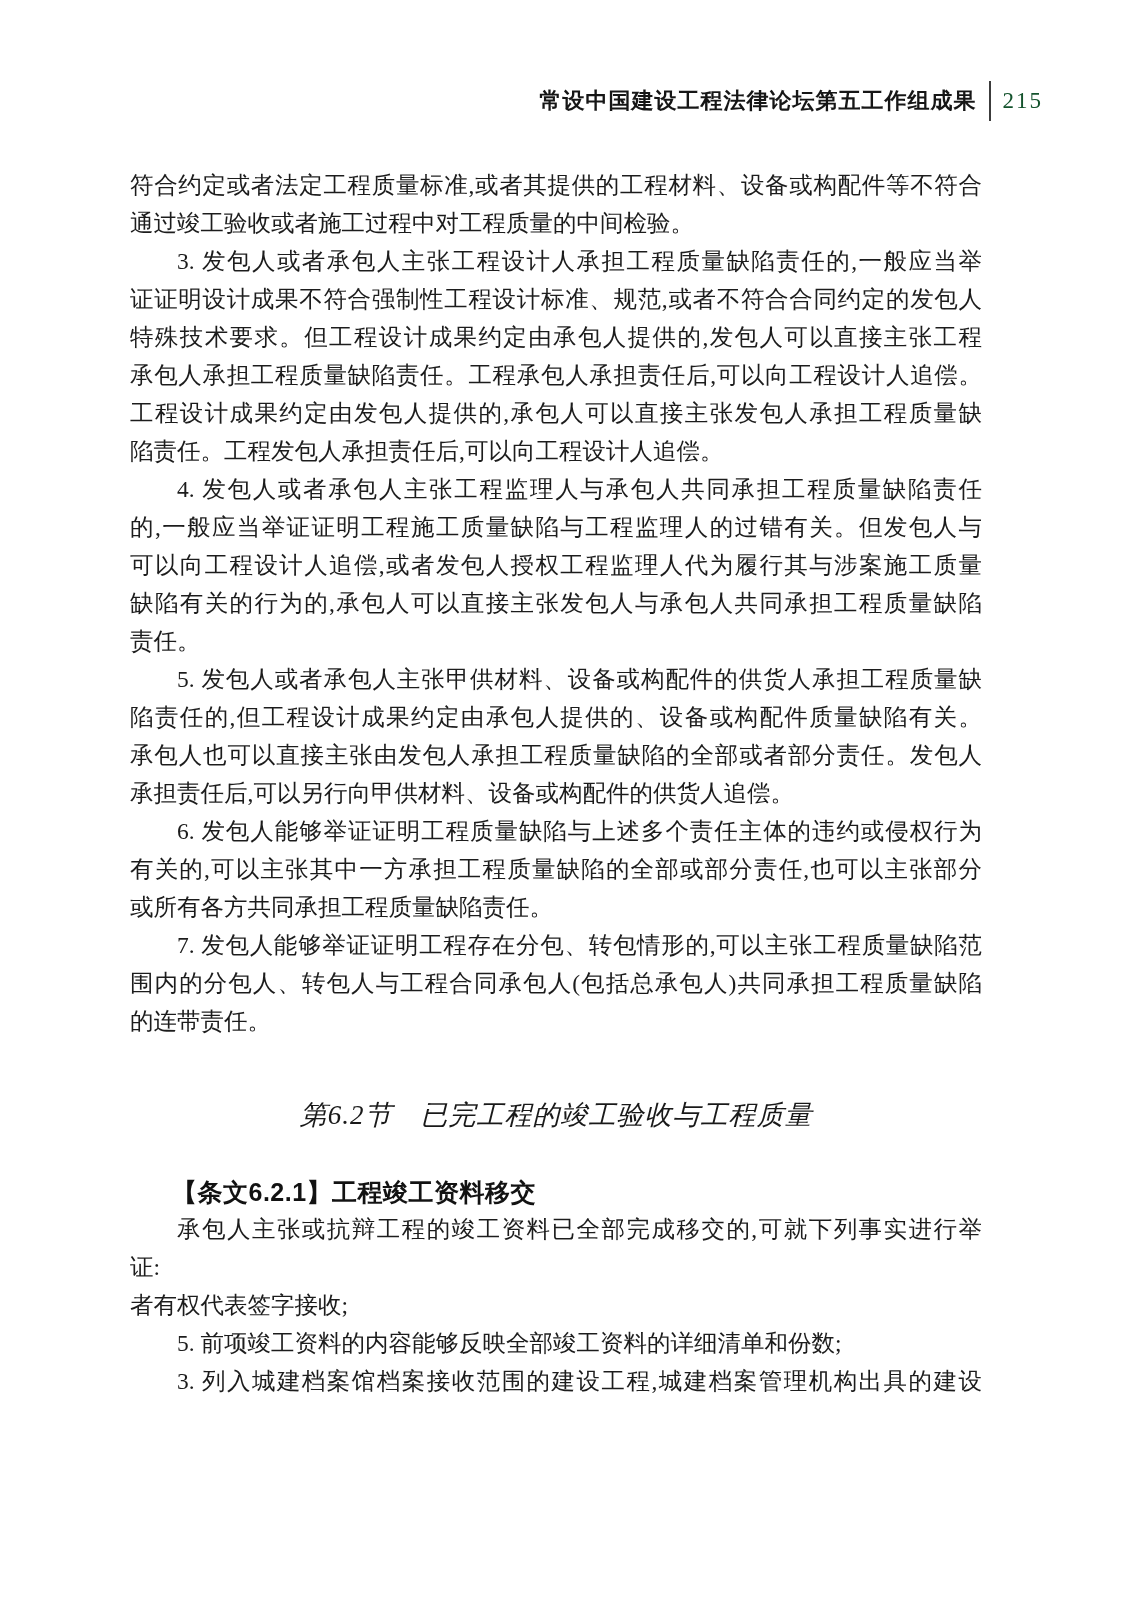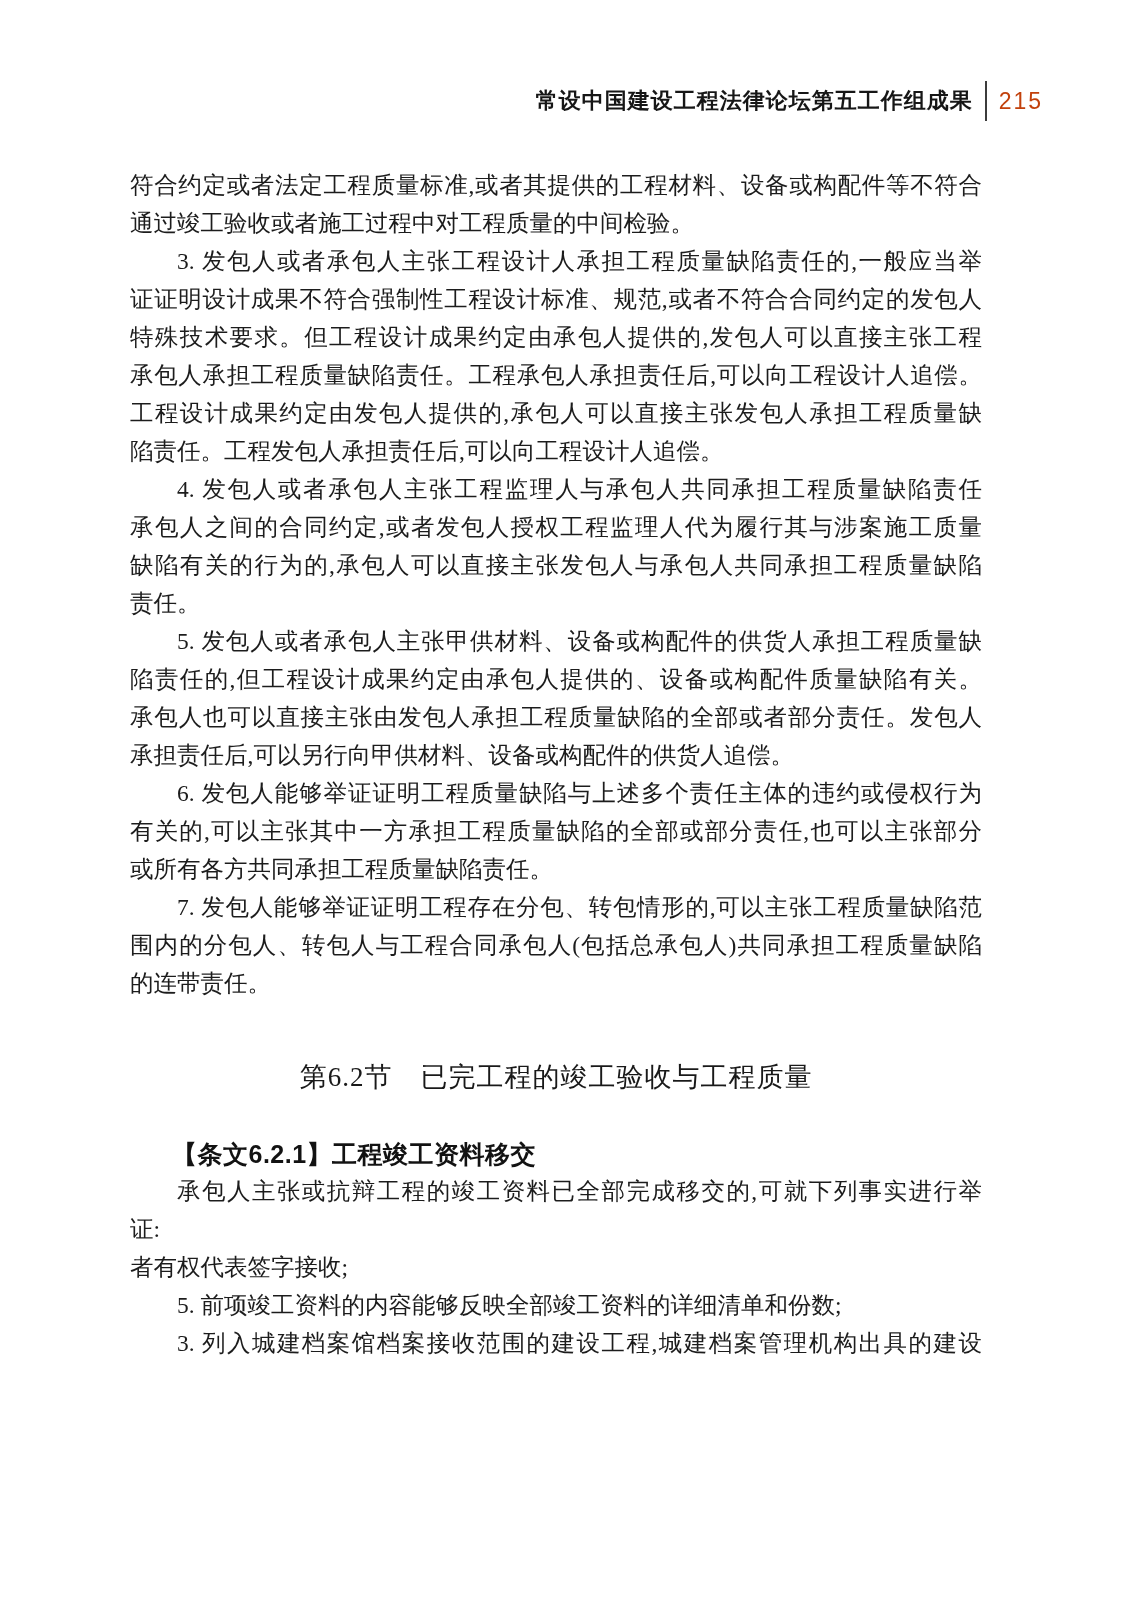--- a/index.html
+++ b/index.html
@@ -19,38 +19,38 @@
   }
   .header-title{
     font-family:"Liberation Sans","DejaVu Sans",sans-serif;
     font-weight:700;font-size:22px;color:#161616;letter-spacing:1px;
     white-space:nowrap;
   }
   .header-divider{
     width:2px;height:40px;background:#3c3c3c;margin:0 12px;
   }
   .header-page{
-    font-family:Liberation Sans, sans-serif;
-    font-size:23px;color:#c2410c;letter-spacing:2px;
+    font-family:Liberation Serif, serif;
+    font-size:23px;color:#14532d;letter-spacing:2px;
   }
   
   #doc{
     position:absolute;left:130px;top:158px;width:852px;
   }
   .line{
     font-size:23.5px;line-height:38px;height:38px;
     text-align:justify;text-justify:inter-character;
     overflow:hidden;white-space:normal;
   }
   .line.fill{text-align-last:justify;}
   .line.nofill{text-align-last:left;}
   .line.indent{text-indent:47px;}
   .section-heading{
     margin-top:54px;height:42px;line-height:42px;
-    text-align:center;font-weight:500;
+    text-align:center;font-style:italic;font-weight:500;
     font-size:27px;letter-spacing:1px;color:#191919;
   }
   .clause-heading{
     margin-top:38px;height:36px;line-height:36px;
     font-family:"Liberation Sans","DejaVu Sans",sans-serif;
     font-weight:700;font-size:25px;color:#121212;
     text-indent:42px;letter-spacing:0.5px;
   }
 </style>
 </head>
@@ -67,21 +67,22 @@
   <div id="doc">
       <div class="line fill">符合约定或者法定工程质量标准,或者其提供的工程材料、设备或构配件等不符合</div>
       <div class="line nofill">通过竣工验收或者施工过程中对工程质量的中间检验。</div>
       <div class="line fill indent">3. 发包人或者承包人主张工程设计人承担工程质量缺陷责任的,一般应当举</div>
       <div class="line fill">证证明设计成果不符合强制性工程设计标准、规范,或者不符合合同约定的发包人</div>
       <div class="line fill">特殊技术要求。但工程设计成果约定由承包人提供的,发包人可以直接主张工程</div>
       <div class="line fill">承包人承担工程质量缺陷责任。工程承包人承担责任后,可以向工程设计人追偿。</div>
       <div class="line fill">工程设计成果约定由发包人提供的,承包人可以直接主张发包人承担工程质量缺</div>
       <div class="line nofill">陷责任。工程发包人承担责任后,可以向工程设计人追偿。</div>
       <div class="line fill indent">4. 发包人或者承包人主张工程监理人与承包人共同承担工程质量缺陷责任</div>
-      <div class="line fill">承包人之间的合同约定,或者发包人授权工程监理人代为履行其与涉案施工质量</div>
+      <div class="line fill">的,一般应当举证证明工程施工质量缺陷与工程监理人的过错有关。但发包人与</div>
+      <div class="line fill">可以向工程设计人追偿,或者发包人授权工程监理人代为履行其与涉案施工质量</div>
       <div class="line fill">缺陷有关的行为的,承包人可以直接主张发包人与承包人共同承担工程质量缺陷</div>
       <div class="line nofill">责任。</div>
       <div class="line fill indent">5. 发包人或者承包人主张甲供材料、设备或构配件的供货人承担工程质量缺</div>
       <div class="line fill">陷责任的,但工程设计成果约定由承包人提供的、设备或构配件质量缺陷有关。</div>
       <div class="line fill">承包人也可以直接主张由发包人承担工程质量缺陷的全部或者部分责任。发包人</div>
       <div class="line nofill">承担责任后,可以另行向甲供材料、设备或构配件的供货人追偿。</div>
       <div class="line fill indent">6. 发包人能够举证证明工程质量缺陷与上述多个责任主体的违约或侵权行为</div>
       <div class="line fill">有关的,可以主张其中一方承担工程质量缺陷的全部或部分责任,也可以主张部分</div>
       <div class="line nofill">或所有各方共同承担工程质量缺陷责任。</div>
       <div class="line fill indent">7. 发包人能够举证证明工程存在分包、转包情形的,可以主张工程质量缺陷范</div>

